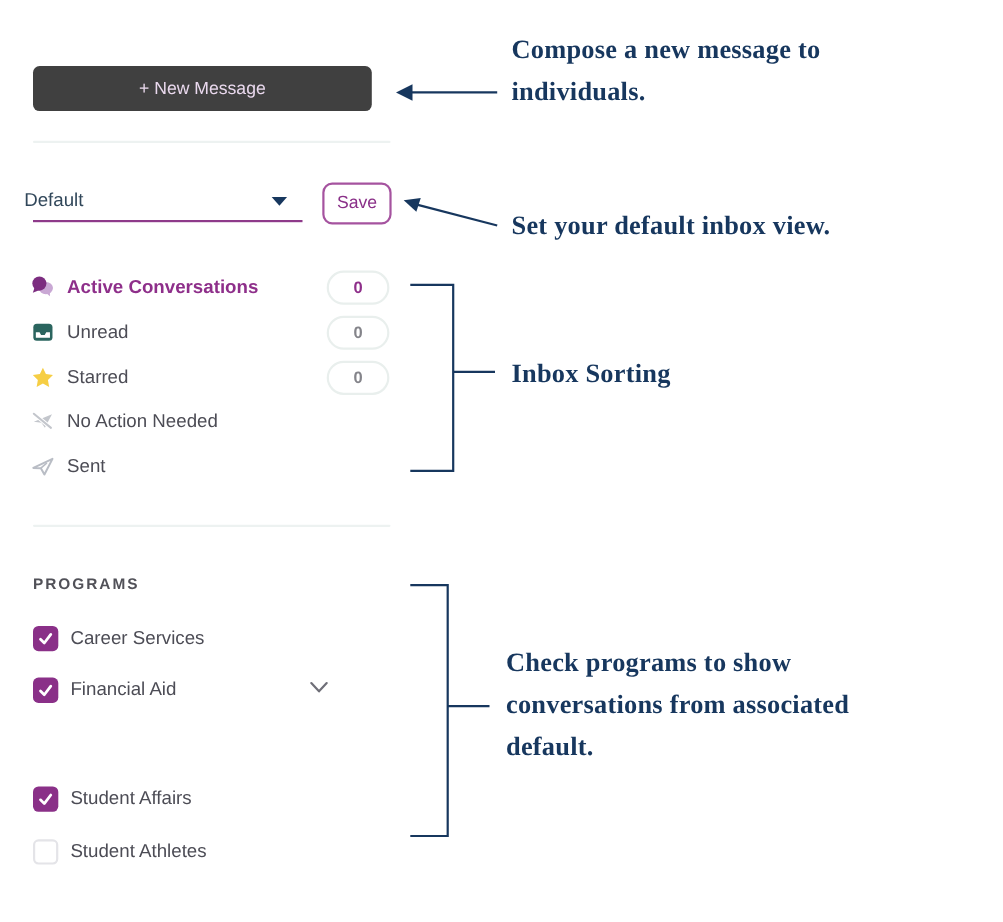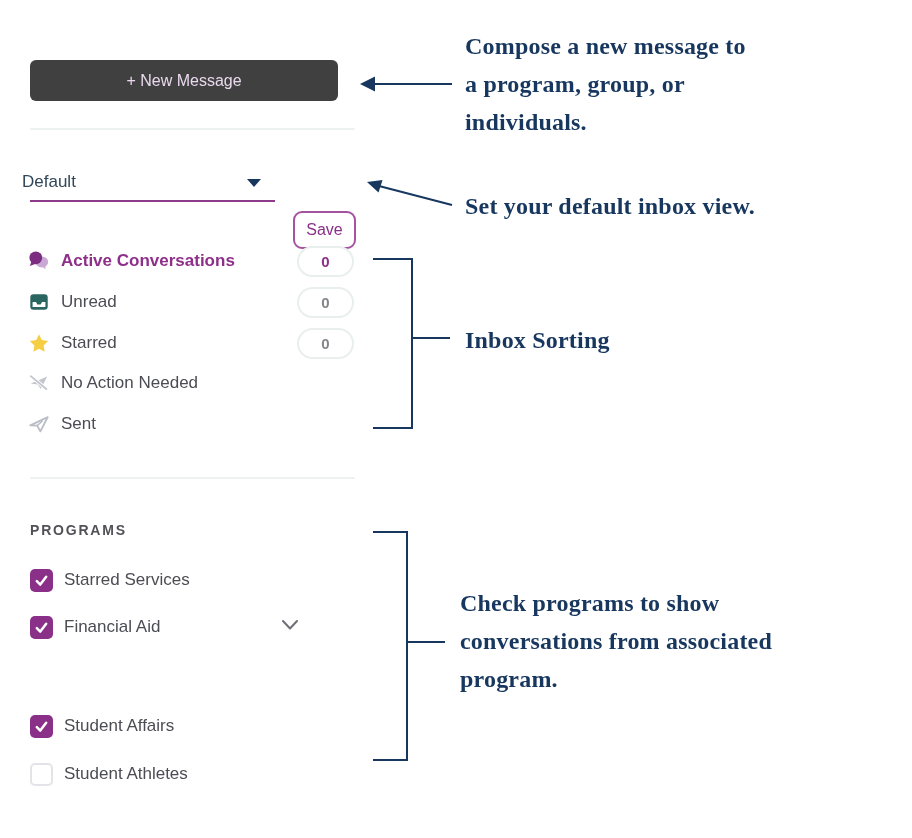--- a/index.html
+++ b/index.html
@@ -45,21 +45,20 @@
     position: absolute; left: 30px; top: 200px; width: 245px; height: 2px;
     background: #8e3a8a;
   }
   .btn-save {
     position: absolute; left: 293px; top: 166px; width: 63px; height: 38px;
     background: #ffffff; border: 2px solid #a5539f; border-radius: 9px;
     color: #8a3088; font-size: 16px; font-weight: 500;
     font-family: "Liberation Sans", sans-serif;
     display: flex; align-items: center; justify-content: center;
     cursor: pointer;
-    margin-top: 45px;
   }
 
   .inbox-row {
     position: absolute; left: 28px; height: 30px; width: 330px;
     display: flex; align-items: center; cursor: pointer;
   }
   .inbox-row .row-icon { width: 22px; height: 22px; margin-right: 11px; flex: 0 0 22px; }
   .inbox-row .row-label { font-size: 17px; color: #4c4c55; font-weight: 500; }
   .inbox-row.active .row-label { color: #8e2f8a; font-weight: 700; }
   .badge {
@@ -159,21 +158,21 @@
   <div class="divider divider-2"></div>
 
   <div class="programs-header">PROGRAMS</div>
 
   <div class="program-row" style="top:567px">
     <span class="checkbox checked">
       <svg width="15" height="15" viewBox="0 0 24 24">
           <polyline points="4.5,13 10,18.5 19.5,6" fill="none" stroke="#ffffff" stroke-width="4" stroke-linecap="round" stroke-linejoin="round"></polyline>
         </svg>
     </span>
-    <span class="row-label">Starred Services</span>
+    <span class="row-label">Career Services</span>
   </div>
 
   <div class="program-row" style="top:614px">
     <span class="checkbox checked">
       <svg width="15" height="15" viewBox="0 0 24 24">
           <polyline points="4.5,13 10,18.5 19.5,6" fill="none" stroke="#ffffff" stroke-width="4" stroke-linecap="round" stroke-linejoin="round"></polyline>
         </svg>
     </span>
     <span class="row-label">Financial Aid</span>
   </div>
@@ -204,27 +203,26 @@
       <line x1="412" y1="338" x2="450" y2="338"></line>
       <path d="M373,532 H407 V760 H373"></path>
       <line x1="407" y1="642" x2="445" y2="642"></line>
     </g>
     <polygon points="360,84 375,76.5 375,91.5" fill="#17375e"></polygon>
     <polygon points="367,182 382.5,180 378.5,192.5" fill="#17375e"></polygon>
   </svg>
 
   <div class="ann" style="left:465px; top:27px; width:410px;">
     <div>Compose a new message to</div>
-    <div>a program, group, or</div>
     <div>individuals.</div>
   </div>
 
   <div class="ann ann-single" style="left:465px; top:192px;">Set your default inbox view.</div>
 
   <div class="ann ann-single" style="left:465px; top:326px;">Inbox Sorting</div>
 
   <div class="ann" style="left:460px; top:584px; width:430px;">
     <div>Check programs to show</div>
     <div>conversations from associated</div>
-    <div>program.</div>
+    <div>default.</div>
   </div>
 
 </div>
 
 </body></html>

